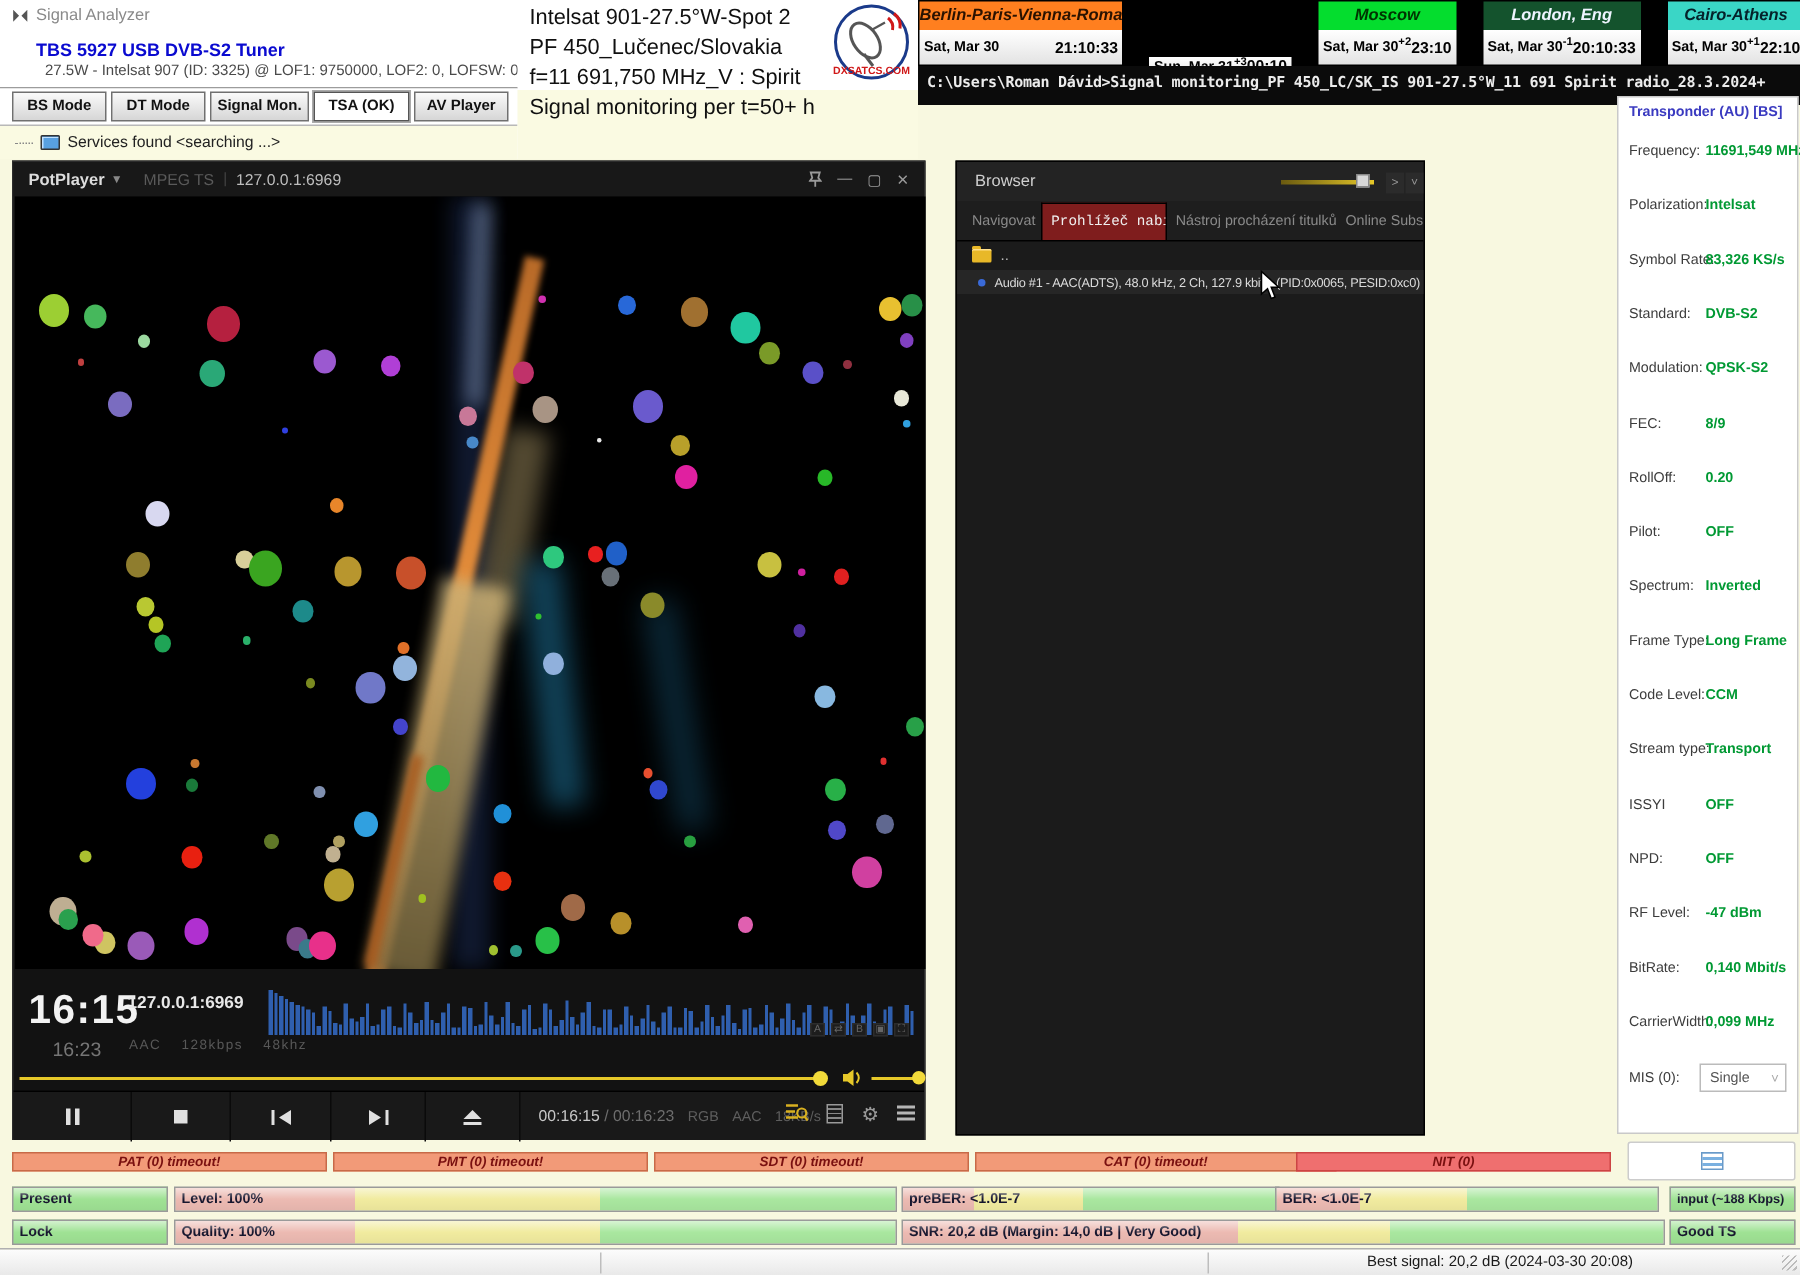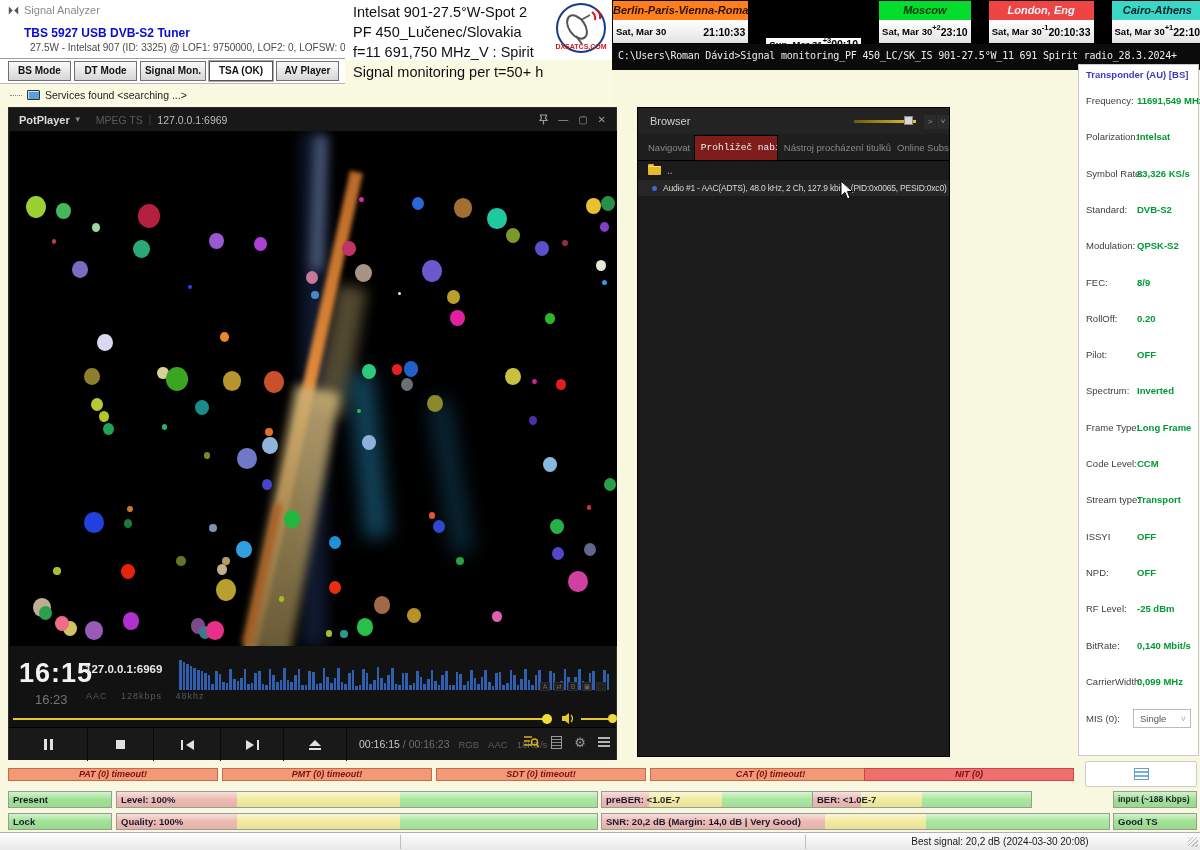--- a/index.html
+++ b/index.html
@@ -30,21 +30,21 @@
   #clocks { left:612px; top:0; width:588px; height:44px; background:#000; border:1px solid #000; display:flex; gap:18px; }
   .clock { flex:1; display:flex; flex-direction:column; }
   .clock-head { height:19px; font-size:11px; font-weight:bold; font-style:italic; text-align:center; line-height:18px; white-space:nowrap; overflow:hidden; }
   .clock-body { height:23px; background:linear-gradient(180deg,#ffffff,#e3e3e3); display:flex; align-items:center; padding:0 3px; position:relative; }
   .clock-date { font-size:9.5px; font-weight:bold; color:#000; white-space:nowrap; }
   .clock-off { font-size:7.5px; font-weight:bold; color:#000; position:relative; top:-4px; margin-left:auto; }
   .clock-time { font-size:10.5px; font-weight:bold; color:#000; margin-left:auto; white-space:nowrap; }
 
   
   #console { left:612px; top:44px; width:588px; height:26px; background:#0b0b0b; }
-  #console span { position:absolute; left:6px; top:6px; font-family:"DejaVu Sans Mono", monospace; font-size:10px; letter-spacing:-0.2px; color:#ececec; white-space:nowrap; }
+  #console span { position:absolute; left:6px; top:6px; font-family:"DejaVu Sans Mono", monospace; font-size:10px; letter-spacing:-0.2px; color:#ececec; white-space:nowrap;font-weight:bold; }
 
   
   #tp-panel { left:1078px; top:64px; width:121px; height:692px; background:#fff; border:1px solid #c9c9c9; }
   #tp-title { position:absolute; left:7px; top:4px; font-size:9.5px; font-weight:bold; color:#3a3ac0; white-space:nowrap; }
   .tp-row { position:absolute; left:0; width:121px; }
   .tp-label { position:absolute; left:7px; top:0; font-size:9.5px; color:#3c3c3c; }
   .tp-value { position:absolute; left:58px; top:0; font-size:9.5px; font-weight:bold; color:#009933; white-space:nowrap; }
   #mis-row { position:absolute; left:0; top:648px; width:121px; }
   #mis-select { position:absolute; left:54px; top:-4px; width:58px; height:19px; border:1px solid #bbb; background:#fff; font-size:9.5px; color:#555; line-height:17px; padding-left:6px; }
   #mis-select .chev { position:absolute; right:4px; top:1px; color:#aaa; font-size:9px; }
@@ -195,21 +195,21 @@
     </div>
     <div class="clock">
       <div class="clock-head" style="background: rgb(4, 221, 46); color: rgb(0, 51, 0);">Moscow</div>
       <div class="clock-body">
         <span class="clock-date">Sat, Mar 30</span>
         <span class="clock-off">+2</span>
         <span class="clock-time">23:10</span>
       </div>
     </div>
     <div class="clock">
-      <div class="clock-head" style="background: #ef4444; color: rgb(238, 244, 255); text-align: center;">London, Eng</div>
+      <div class="clock-head" style="background: #14532d; color: rgb(238, 244, 255); text-align: center;">London, Eng</div>
       <div class="clock-body">
         <span class="clock-date">Sat, Mar 30</span>
         <span class="clock-off">-1</span>
         <span class="clock-time">20:10:33</span>
       </div>
     </div>
     <div class="clock">
       <div class="clock-head" style="background: rgb(58, 214, 198); color: rgb(4, 34, 42);">Cairo-Athens</div>
       <div class="clock-body">
         <span class="clock-date">Sat, Mar 30</span>
@@ -283,21 +283,21 @@
     <div class="tp-row" style="top: 465.6px;">
       <span class="tp-label">ISSYI</span>
       <span class="tp-value">OFF</span>
     </div>
     <div class="tp-row" style="top: 501.9px;">
       <span class="tp-label">NPD:</span>
       <span class="tp-value">OFF</span>
     </div>
     <div class="tp-row" style="top: 538.2px;">
       <span class="tp-label">RF Level:</span>
-      <span class="tp-value">-25 dBm</span>
+      <span class="tp-value">-47 dBm</span>
     </div>
     <div class="tp-row" style="top: 574.5px;">
       <span class="tp-label">BitRate:</span>
       <span class="tp-value">0,140 Mbit/s</span>
     </div>
     <div class="tp-row" style="top: 610.8px;">
       <span class="tp-label">CarrierWidth:</span>
       <span class="tp-value">0,099 MHz</span>
     </div>
   </div>
@@ -657,21 +657,21 @@
     <div class="ts-bar abs" style="left: 8px; width: 210px;">PAT (0) timeout!</div>
     <div class="ts-bar abs" style="left: 222px; width: 210px;">PMT (0) timeout!</div>
     <div class="ts-bar abs" style="left: 436px; width: 210px;">SDT (0) timeout!</div>
     <div class="ts-bar abs" style="left: 650px; width: 241px;">CAT (0) timeout!</div>
     <div class="ts-bar abs alert" style="left: 864px; width: 210px;">NIT (0)</div>
   </div>
 
 <div class="abs meter m-green" style="left:8px;top:791px;width:104px">Present</div>
 <div class="abs meter grad-a" style="left:116px;top:791px;width:482px">Level: 100%</div>
 <div class="abs meter grad-b" style="left:601px;top:791px;width:252px">preBER: &lt;1.0E-7</div>
-<div class="abs meter grad-c" style="left:812px;top:791px;width:220px">BER: &lt;1.0E-7</div>
+<div class="abs meter grad-c" style="left:850px;top:791px;width:256px">BER: &lt;1.0E-7</div>
 <div class="abs meter m-green" style="left:1113px;top:791px;width:84px;font-size:8.5px">input (~188 Kbps)</div>
 <div class="abs meter m-green" style="left:8px;top:813px;width:104px">Lock</div>
 <div class="abs meter grad-a" style="left:116px;top:813px;width:482px">Quality: 100%</div>
 <div class="abs meter grad-d" style="left:601px;top:813px;width:509px">SNR: 20,2 dB (Margin: 14,0 dB | Very Good)</div>
 <div class="abs meter m-green" style="left:1113px;top:813px;width:84px">Good TS</div>
 
 <div class="abs" id="statusbar">
   <div class="sb-div" style="left:400px"></div>
   <div class="sb-div" style="left:805px"></div>
   <div class="sb-cell" style="left:805px;width:390px">Best signal: 20,2 dB (2024-03-30 20:08)</div>

